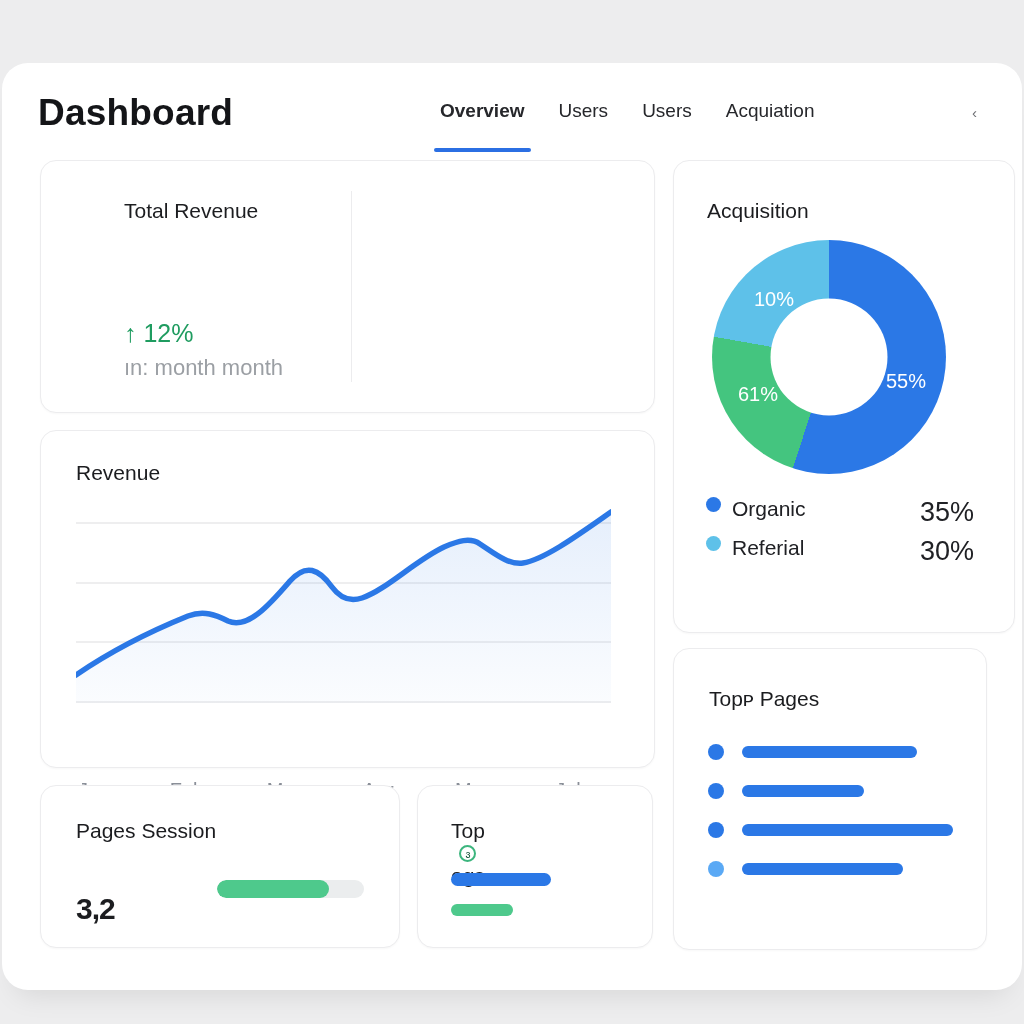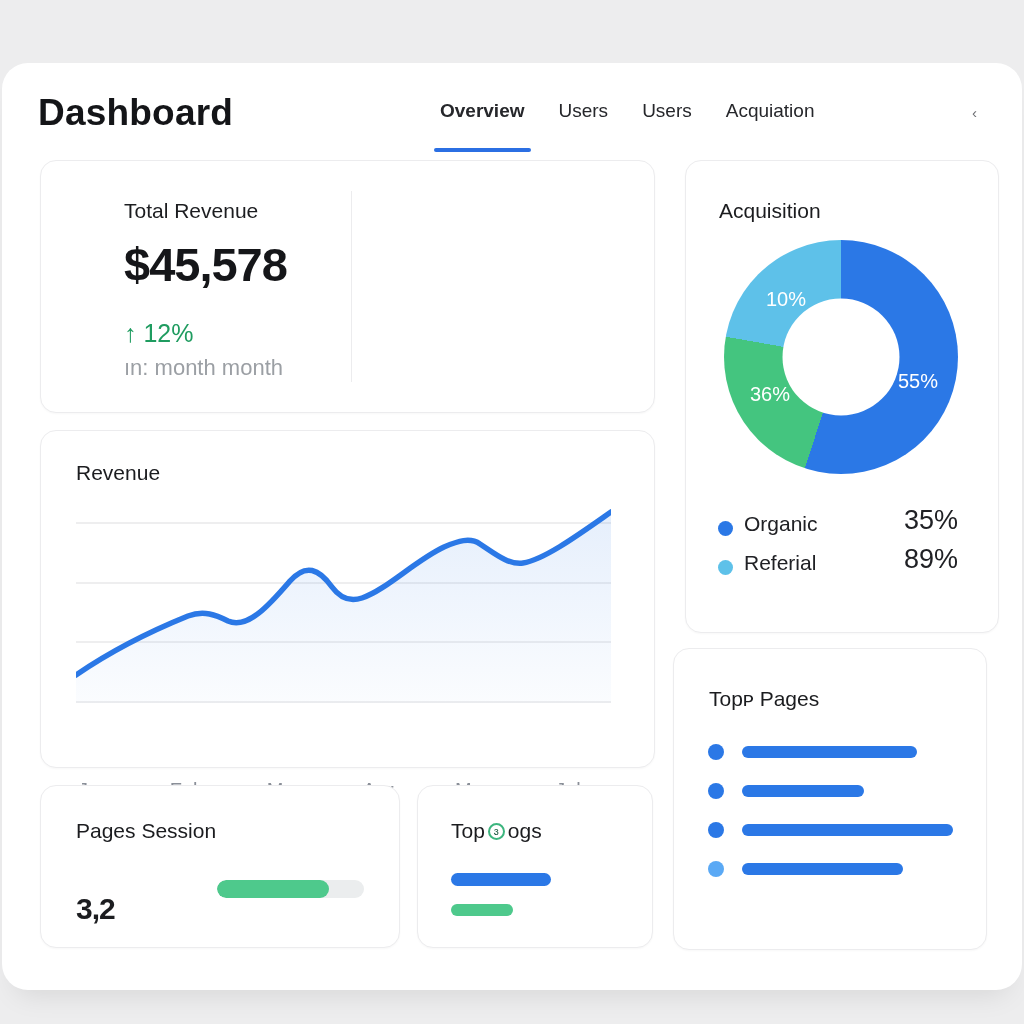--- a/index.html
+++ b/index.html
@@ -25,45 +25,45 @@
   .card-title { font-size:21px; font-weight:500; color:#1b1c1f; }
   
   #stats-card { left:40px; top:160px; width:615px; height:253px; }
   .stat-col { position:absolute; top:0; height:100%; }
   .stat-label { position:absolute; top:38px; font-size:21px; font-weight:500; }
   .stat-value { position:absolute; top:76px; font-size:47px; font-weight:600; letter-spacing:-1px; color:#151619; }
   .stat-delta { position:absolute; top:158px; font-size:25px; font-weight:500; color:#1f9c60; }
   .stat-note  { position:absolute; top:194px; font-size:22px; color:#9b9fa4; }
   .stat-divider { position:absolute; left:310px; top:30px; bottom:30px; width:1px; background:#ececee; }
   
-  #acq-card { left:673px; top:160px; width:314px; height:473px;margin-left:12px; }
+  #acq-card { left:673px; top:160px; width:342px; height:473px; }
   #acq-card .card-title { position:absolute; left:33px; top:38px; }
   .donut { position:absolute; left:38px; top:79px; width:234px; height:234px; border-radius:50%; }
   .donut-hole { position:absolute; left:50%; top:50%; width:117px; height:117px; border-radius:50%; background:#fff; transform:translate(-50%,-50%); }
   .slice-label { position:absolute; transform:translate(-50%,-50%); color:#fff; font-size:20px; font-weight:500; }
   .legend { position:absolute; left:32px; right:40px; top:336px; }
-  .legend-row { display:flex; align-items:flex-end; height:39px; }
+  .legend-row { display:flex; align-items:flex-start; height:39px; }
   .legend-dot { width:15px; height:15px; border-radius:50%; margin-right:11px; }
   .legend-label { font-size:21px; color:#202125; }
   .legend-value { margin-left:auto; font-size:27px; color:#202125; }
   
   #rev-card { left:40px; top:430px; width:615px; height:338px; }
   #rev-card .card-title { position:absolute; left:35px; top:30px; }
   .chart-wrap { position:absolute; left:35px; top:60px; width:535px; height:230px; }
   .chart-months { position:absolute; left:35px; top:348px; width:535px; height:24px; }
   .month { position:absolute; transform:translateX(-50%); font-size:20px; color:#8a8f98; top:0; }
   
   #ps-card { left:40px; top:785px; width:360px; height:163px;padding-left:20px; }
   #ps-card .card-title { position:absolute; left:35px; top:33px; }
   .ps-value { position:absolute; left:35px; top:62px; font-size:30px; font-weight:700; letter-spacing:-1px;margin-top:44px; }
   .progress-track { position:absolute; left:176px; top:94px; width:147px; height:18px; border-radius:9px; background:#ebedee; overflow:hidden; }
   .progress-fill { height:100%; border-radius:9px; background:#4ec98c; }
   
   #tb-card { left:417px; top:785px; width:236px; height:163px; }
-  #tb-card .card-title { position:absolute; left:33px; top:33px; display:flex; align-items:center; gap:2px; }
+  #tb-card .card-title { position:absolute; left:33px; top:33px; display:flex; align-items:center; gap:2px;flex-direction:column; }
   .glyph-circle { display:inline-flex; width:17px; height:17px; border:2px solid #3cb57e; border-radius:50%; align-items:center; justify-content:center; font-size:11px; color:#14543a; margin:0 1px; }
   .pill { position:absolute; border-radius:7px; }
   
   #tp-card { left:673px; top:648px; width:314px; height:302px; }
   #tp-card .card-title { position:absolute; left:35px; top:38px; }
   .tp-row { position:absolute; left:34px; right:30px; height:18px; display:flex; align-items:center; }
   .tp-dot { width:16px; height:16px; border-radius:50%; margin-right:18px; flex:none; }
   .tp-bar { height:12px; border-radius:6px; }
 </style>
 </head>
@@ -78,47 +78,46 @@
   <div class="tab">Users</div>
   <div class="tab">Users</div>
   <div class="tab">Acquiation</div>
 </div>
 <div class="nav-chevron">‹</div>
 
 <div class="card" id="stats-card">
   <div class="stat-divider"></div>
   <div class="stat-col" style="left:35px; width:270px;margin-left:48px;">
     <div class="stat-label">Total Revenue</div>
-    <div class="stat-value">$45,578</div>
     <div class="stat-delta">
       <span>↑</span>
       <span>12%</span>
     </div>
     <div class="stat-note">ın: month month</div>
   </div>
 </div>
 
 <div class="card" id="acq-card">
   <div class="card-title">Acquisition</div>
   <div class="donut" style="background: conic-gradient(rgb(43, 120, 230) 0deg, rgb(43, 120, 230) 198deg, rgb(68, 197, 127) 198deg, rgb(68, 197, 127) 280deg, rgb(94, 193, 233) 280deg, rgb(94, 193, 233) 360deg);">
     <span class="slice-label" style="left:194px; top:141px;">55%</span>
-    <span class="slice-label" style="left:46px; top:154px;">36%</span>
+    <span class="slice-label" style="left:46px; top:154px;">61%</span>
     <span class="slice-label" style="left:62px; top:59px;">10%</span>
     <div class="donut-hole"></div>
   </div>
   <div class="legend">
     <div class="legend-row">
       <span class="legend-dot" style="background: rgb(43, 120, 230);"></span>
       <span class="legend-label">Organic</span>
       <span class="legend-value">35%</span>
     </div>
     <div class="legend-row">
       <span class="legend-dot" style="background: rgb(94, 193, 233);"></span>
       <span class="legend-label">Referial</span>
-      <span class="legend-value">89%</span>
+      <span class="legend-value">30%</span>
     </div>
   </div>
 </div>
 
 <div class="card" id="rev-card">
   <div class="card-title">Revenue</div>
   <div class="chart-wrap">
     <svg width="535" height="230" viewBox="0 0 535 230">
       <defs>
         <linearGradient id="areaGrad" x1="0" y1="0" x2="0" y2="1">

